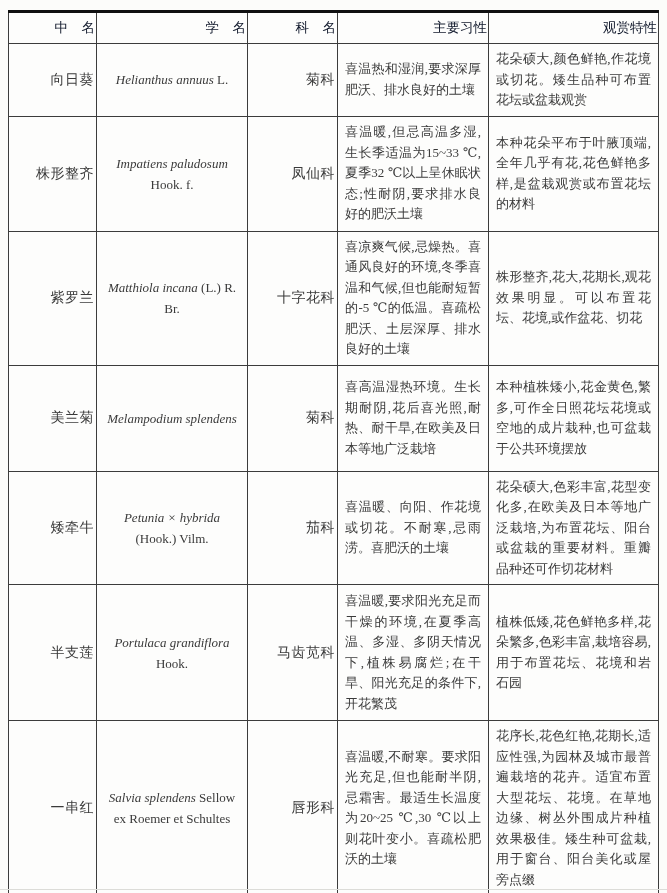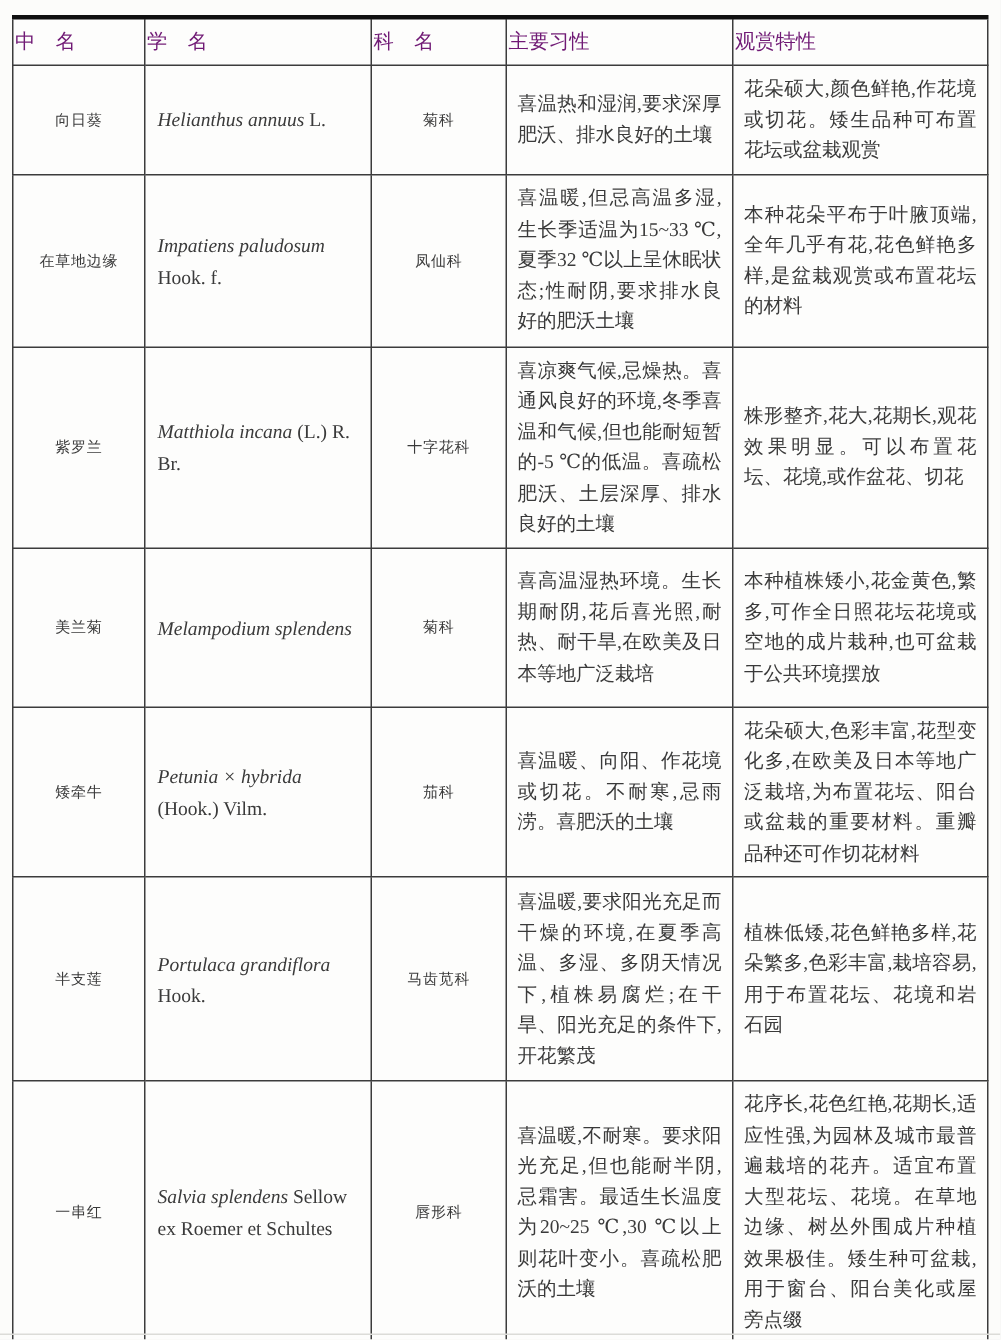--- a/index.html
+++ b/index.html
@@ -32,34 +32,34 @@
   th, td {
     border: 1px solid #3c3c3c;
     vertical-align: middle;
     font-weight: normal;
     box-sizing: border-box;
     overflow: hidden;
   }
   thead tr { height: 32px; }
   th {
     font-size: 13.5px;
-    text-align: left;
-    color: #701a75;
+    text-align: right;
+    color: #0f172a;
   }
   td.cname, td.family {
-    text-align: center;
-    font-size: 10px;
+    text-align: right;
+    font-size: 14px;
     letter-spacing: 0.5px;
     padding: 2px;
   }
   td.sci {
     font-size: 13px;
     line-height: 21px;
     padding: 4px 8px;
-    text-align: left;
+    text-align: center;
   }
   .sci-i { font-style: italic; }
   .sci-r { font-style: normal; }
   td.habit, td.orn {
     font-size: 13px;
     line-height: 20.5px;
     padding: 5px 7px;
     text-align: justify;
     text-align-last: left;
   }
@@ -105,21 +105,21 @@
         <td class="cname">向日葵</td>
         <td class="sci">
           <span class="sci-i">Helianthus annuus</span>
           <span class="sci-r">L.</span>
         </td>
         <td class="family">菊科</td>
         <td class="habit">喜温热和湿润,要求深厚肥沃、排水良好的土壤</td>
         <td class="orn">花朵硕大,颜色鲜艳,作花境或切花。矮生品种可布置花坛或盆栽观赏</td>
       </tr>
       <tr>
-        <td class="cname">在草地边缘</td>
+        <td class="cname">株形整齐</td>
         <td class="sci">
           <span class="sci-i">Impatiens paludosum</span>
           <span class="sci-r">Hook. f.</span>
         </td>
         <td class="family">凤仙科</td>
         <td class="habit">喜温暖,但忌高温多湿,生长季适温为15~33 ℃,夏季32 ℃以上呈休眠状态;性耐阴,要求排水良好的肥沃土壤</td>
         <td class="orn">本种花朵平布于叶腋顶端,全年几乎有花,花色鲜艳多样,是盆栽观赏或布置花坛的材料</td>
       </tr>
       <tr>
         <td class="cname">紫罗兰</td>

